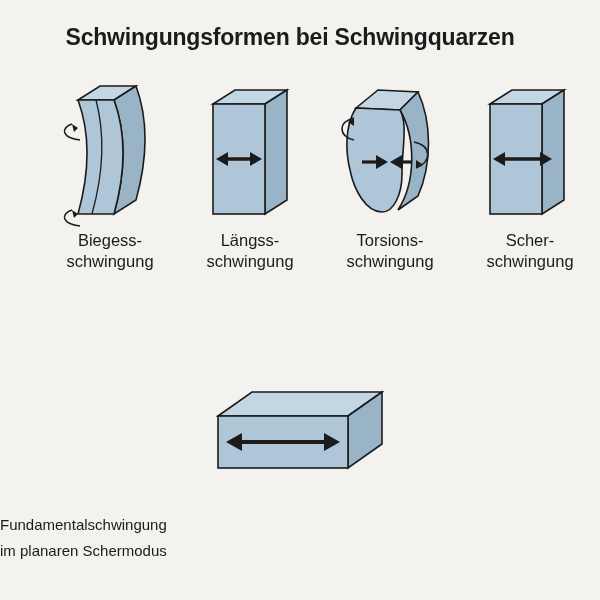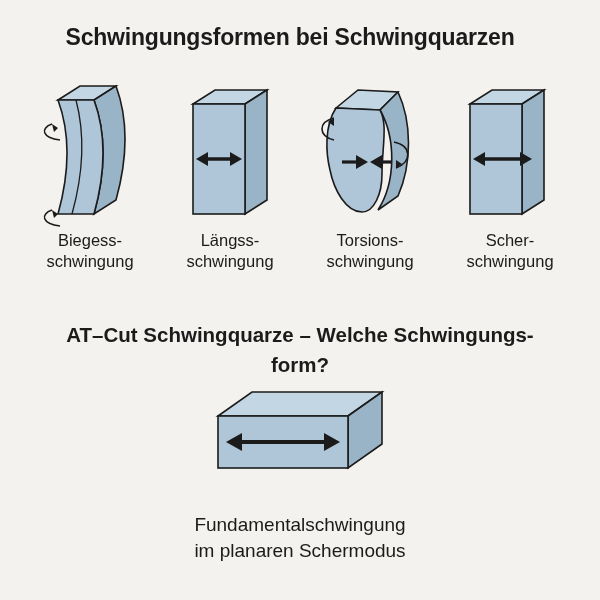--- a/index.html
+++ b/index.html
@@ -30,21 +30,21 @@
     font-weight: bold;
     letter-spacing: -0.2px;
   }
   .modes {
     position: absolute;
     top: 78px;
     left: 0;
     width: 600px;
     height: 220px;
     display: flex;
-    justify-content: center;
+    justify-content: flex-end;
   }
   .mode {
     width: 140px;
     position: relative;
     display: flex;
     flex-direction: column;
     align-items: center;
   }
   .mode-figure {
     height: 150px;
@@ -74,22 +74,22 @@
     top: 388px;
     left: 180px;
     width: 240px;
     height: 110px;
   }
   .answer-label {
     position: absolute;
     top: 512px;
     left: 0;
     width: 600px;
-    text-align: center;
-    font-size: 19px;
+    text-align: left;
+    font-size: 15px;
     line-height: 26px;
     white-space: pre-line;
   }
   svg {
     display: block;
     overflow: visible;
   }
 </style>
 </head>
 <body>
@@ -183,22 +183,20 @@
             <polygon points="92,81 80,74 80,88" fill="#1b1b1b"></polygon>
           </g>
         </svg>
       </div>
       <div class="mode-label">Scher-
 schwingung</div>
     </div>
 
   </div>
 
-  <div class="question">AT–Cut Schwingquarze – Welche Schwingungs-
-form?</div>
 
   <div class="answer-figure">
     <svg width="240" height="110" viewBox="0 0 240 110">
 
       <polygon points="38,28 72,4 202,4 168,28" fill="#c3d6e3" stroke="#1b1b1b" stroke-width="1.6"></polygon>
 
       <polygon points="168,28 202,4 202,56 168,80" fill="#9ab4c7" stroke="#1b1b1b" stroke-width="1.6"></polygon>
 
       <rect x="38" y="28" width="130" height="52" fill="#aec6d8" stroke="#1b1b1b" stroke-width="1.6"></rect>
       <g>

